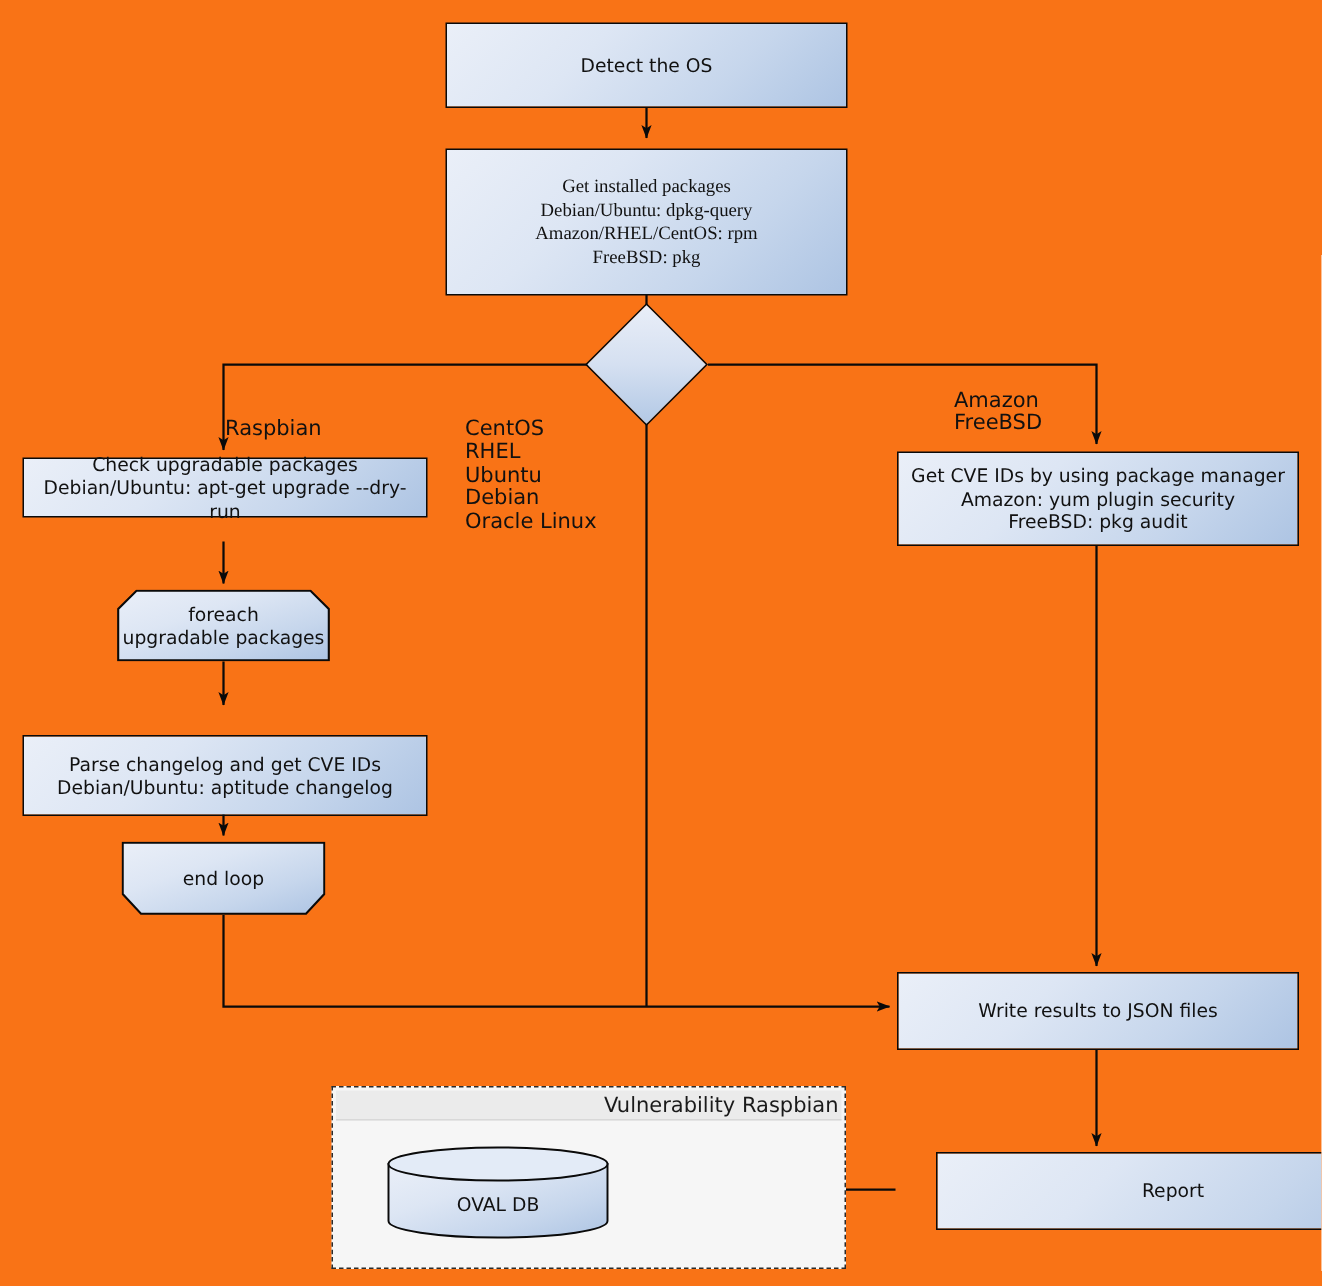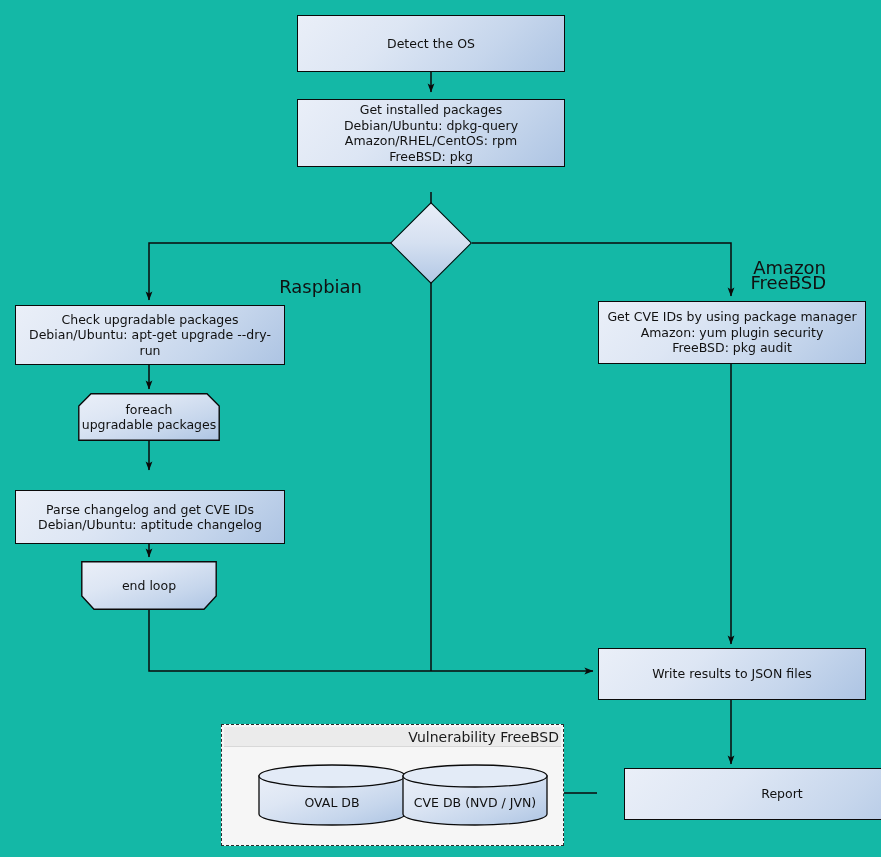--- a/index.html
+++ b/index.html
@@ -5,21 +5,21 @@
   html,body{margin:0;padding:0;background:#ffffff;}
   body{
     font-family:"DejaVu Sans","Liberation Sans",sans-serif;
     -webkit-font-smoothing:antialiased;
   }
   #canvas{
     position:relative;
     width:881px;
     height:857px;
     overflow:hidden;
-    background:#14b8a6;
+    background:#f97316;
   }
   svg#wires{
     position:absolute;
     left:0;top:0;
     width:881px;height:857px;
     pointer-events:none;
   }
   
   .node{
     position:absolute;
@@ -51,24 +51,24 @@
     left:0;top:0;right:0;bottom:0;
     display:flex;align-items:center;justify-content:center;
     text-align:center;
     font-size:12.5px;line-height:15.5px;
     color:#111;white-space:pre-line;
   }
 
   
   .edge-label{
     position:absolute;
-    font-size:18px;
+    font-size:14px;
     line-height:15.5px;
     color:#111111;
-    text-align:right;
+    text-align:left;
     white-space:pre-line;
   }
 
   
   .group-box{
     position:absolute;
     box-sizing:border-box;
     border:1.6px dashed #2b2b2b;
     background:#f6f6f6;
   }
@@ -135,40 +135,47 @@
       <path d="M731,700 L731,764" marker-end="url(#arrow)"></path>
 
       <path d="M548,793 L597,793"></path>
     </g>
   </svg>
 
   <div class="node" style="left:297px;top:15px;width:268px;height:57px;">
     <span class="txt">Detect the OS</span>
   </div>
 
-  <div class="node" style="left:297px;top:99px;width:268px;height:68px;">
+  <div class="node" style="left:297px;top:99px;width:268px;height:98px;font-family:Liberation Serif, serif;">
     <span class="txt">Get installed packages
 Debian/Ubuntu: dpkg-query
 Amazon/RHEL/CentOS: rpm
 FreeBSD: pkg</span>
   </div>
 
   <div class="diamond" style="left:402px;top:214px;width:58px;height:58px;"></div>
 
   <div class="edge-label" style="left:150px;top:263px;width:212px;">
     <span>Raspbian</span>
   </div>
 
+  <div class="edge-label" style="left:310px;top:263px;width:130px;">
+    <span>CentOS
+RHEL
+Ubuntu
+Debian
+Oracle Linux</span>
+  </div>
 
   <div class="edge-label" style="left:636px;top:244px;width:190px;">
     <span>Amazon
 FreeBSD</span>
   </div>
 
-  <div class="node" style="left:15px;top:305px;width:270px;height:60px;">
+  <div class="node" style="left:15px;top:305px;width:270px;height:40px;">
     <span class="txt">Check upgradable packages
 Debian/Ubuntu: apt-get upgrade --dry-run</span>
   </div>
 
   <div class="cyl-wrap" style="left:78px;top:393px;width:142px;height:48px;">
     <svg class="shape-svg" width="142" height="48">
       <path d="M13,0.8 L129,0.8 L141.2,13 L141.2,47.2 L0.8,47.2 L0.8,13 Z" fill="url(#gnode)" stroke="#0a0a0a" stroke-width="1.4"></path>
     </svg>
     <div class="shape-label">foreach
 upgradable  packages</div>
@@ -196,32 +203,25 @@
 FreeBSD: pkg audit</span>
   </div>
 
   <div class="node" style="left:624px;top:768px;width:316px;height:52px;">
     <span class="txt">Report</span>
   </div>
 
   <div class="group-box" style="left:221px;top:724px;width:343px;height:122px;">
   </div>
   <div class="group-head" style="left:224px;top:727px;width:337px;height:20px;">
-    <span>Vulnerability FreeBSD</span>
+    <span>Vulnerability Raspbian</span>
   </div>
 
   <div class="cyl-wrap" style="left:234px;top:764px;width:148px;height:62px;margin-left:24px;">
     <svg class="shape-svg" width="148" height="62">
       <path d="M1,12 L1,50 A73,11 0 0 0 147,50 L147,12 Z" fill="url(#gnode)" stroke="#0a0a0a" stroke-width="1.3"></path>
       <ellipse cx="74" cy="12" rx="73" ry="11" fill="#e3ebf7" stroke="#0a0a0a" stroke-width="1.3"></ellipse>
     </svg>
     <div class="cyl-label" style="top:31px;">OVAL DB</div>
   </div>
 
-  <div class="cyl-wrap" style="left:402px;top:764px;width:146px;height:62px;">
-    <svg class="shape-svg" width="146" height="62">
-      <path d="M1,12 L1,50 A72,11 0 0 0 145,50 L145,12 Z" fill="url(#gnode)" stroke="#0a0a0a" stroke-width="1.3"></path>
-      <ellipse cx="73" cy="12" rx="72" ry="11" fill="#e3ebf7" stroke="#0a0a0a" stroke-width="1.3"></ellipse>
-    </svg>
-    <div class="cyl-label" style="top:31px;">CVE DB (NVD / JVN)</div>
-  </div>
 
 </div>
 
 </body></html>

